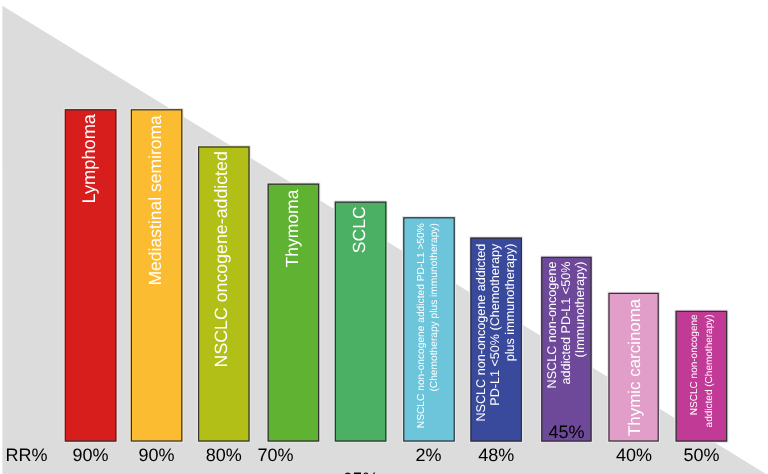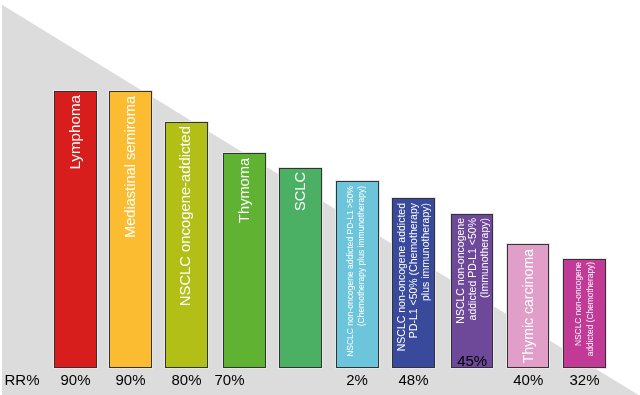--- a/index.html
+++ b/index.html
@@ -106,15 +106,15 @@
       <div class="rr" style="left: 0px; top: 370.5px; width: 44px;">RR%</div>
       <div class="rr" style="left: 44px; top: 371px; width: 63px;">90%</div>
       <div class="rr" style="left: 99px; top: 371px; width: 63px;">90%</div>
       <div class="rr" style="left: 155px; top: 371px; width: 63px;">80%</div>
       <div class="rr" style="left: 198px; top: 371px; width: 63px;">70%</div>
       <div class="rr" style="left: 269px; top: 371px; width: 63px; margin-top: 20px;">65%</div>
       <div class="rr" style="left: 325.5px; top: 371px; width: 63px;">2%</div>
       <div class="rr" style="left: 382px; top: 371px; width: 63px;">48%</div>
       <div class="rr" style="left: 441px; top: 352px; width: 62.3px;">45%</div>
       <div class="rr" style="left: 497.3px; top: 371px; width: 62px;">40%</div>
-      <div class="rr" style="left: 553px; top: 371px; width: 63px;">32%</div>
+      <div class="rr" style="left: 553px; top: 371px; width: 63px;">50%</div>
     </div>
 </div>
 
 </body></html>

